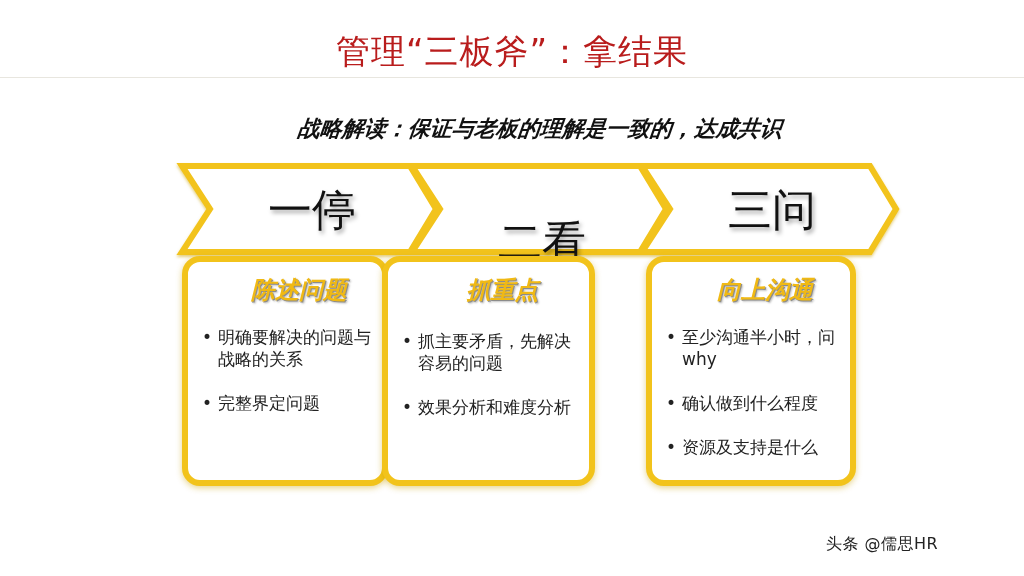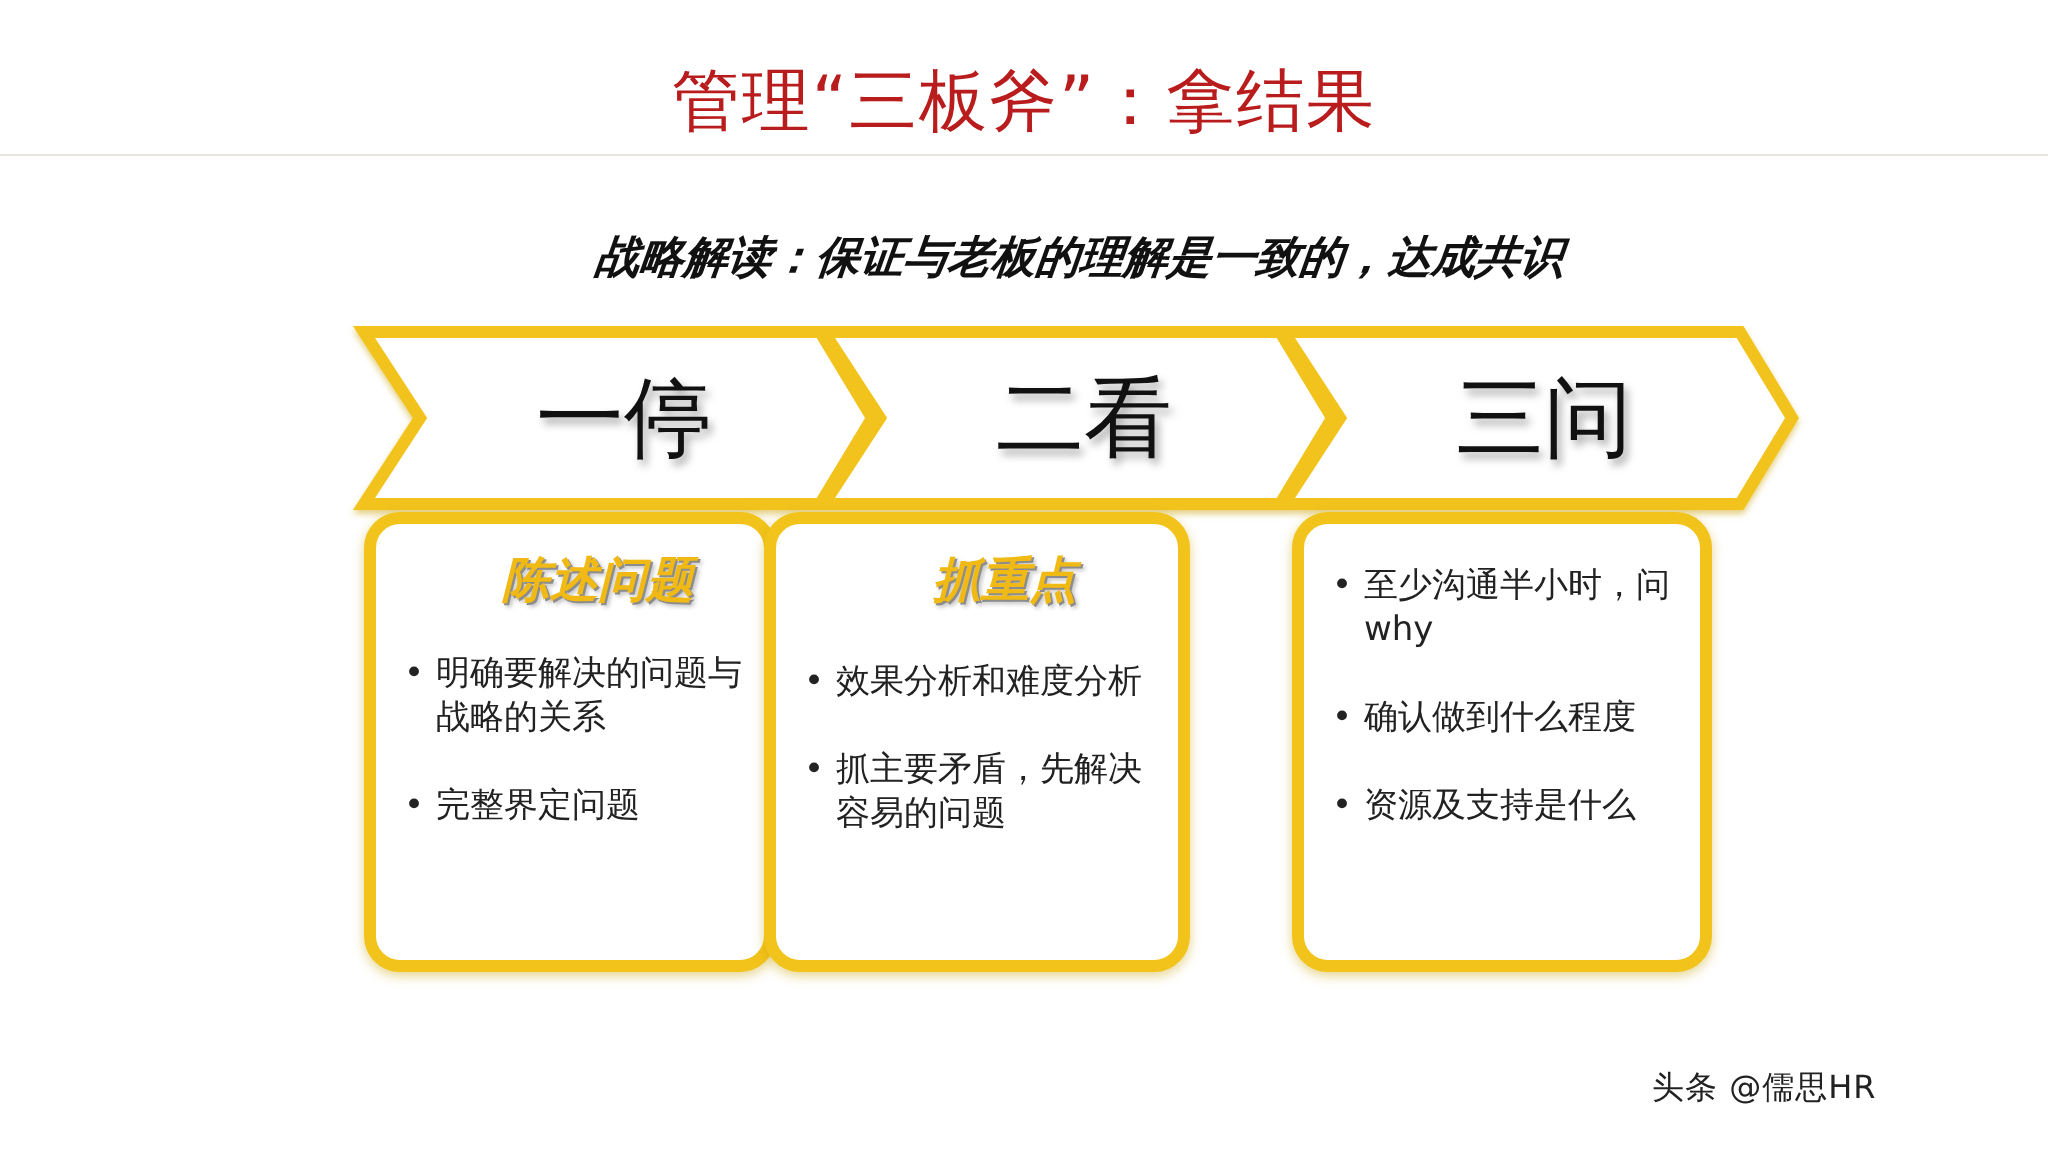--- a/index.html
+++ b/index.html
@@ -33,40 +33,41 @@
     </filter>
   </defs>
   <g fill="#ffffff" stroke="#f2c31b" stroke-width="6" stroke-linejoin="miter" filter="url(#sh)">
     <polygon points="182,166 410,166 436,209 410,252 182,252 210,209"></polygon>
     <polygon points="412,166 640,166 666,209 640,252 412,252 440,209"></polygon>
     <polygon points="642,166 870,166 896,209 870,252 642,252 670,209"></polygon>
   </g>
 </svg>
 
 <div class="chev-label" style="left:222px;">一停</div>
-<div class="chev-label" style="left:452px;">二看</div>
+<div class="chev-label" style="left:452px;margin-top:32px;">二看</div>
 <div class="chev-label" style="left:682px;">三问</div>
 
 <div class="card" style="left:182px; width:206px;">
   <div class="card-head">陈述问题</div>
   <ul>
     <li>明确要解决的问题与战略的关系</li>
     <li>完整界定问题</li>
   </ul>
 </div>
 
 <div class="card" style="left:382px; width:213px;">
   <div class="card-head">抓重点</div>
   <ul style="margin-top:24px;">
+    <li>抓主要矛盾，先解决容易的问题</li>
     <li>效果分析和难度分析</li>
-    <li>抓主要矛盾，先解决容易的问题</li>
   </ul>
 </div>
 
 <div class="card" style="left:646px; width:210px;">
+  <div class="card-head">向上沟通</div>
   <ul>
     <li>至少沟通半小时，问why</li>
     <li>确认做到什么程度</li>
     <li>资源及支持是什么</li>
   </ul>
 </div>
 
 <div class="watermark">头条 @儒思HR</div>
 
 </body></html>

